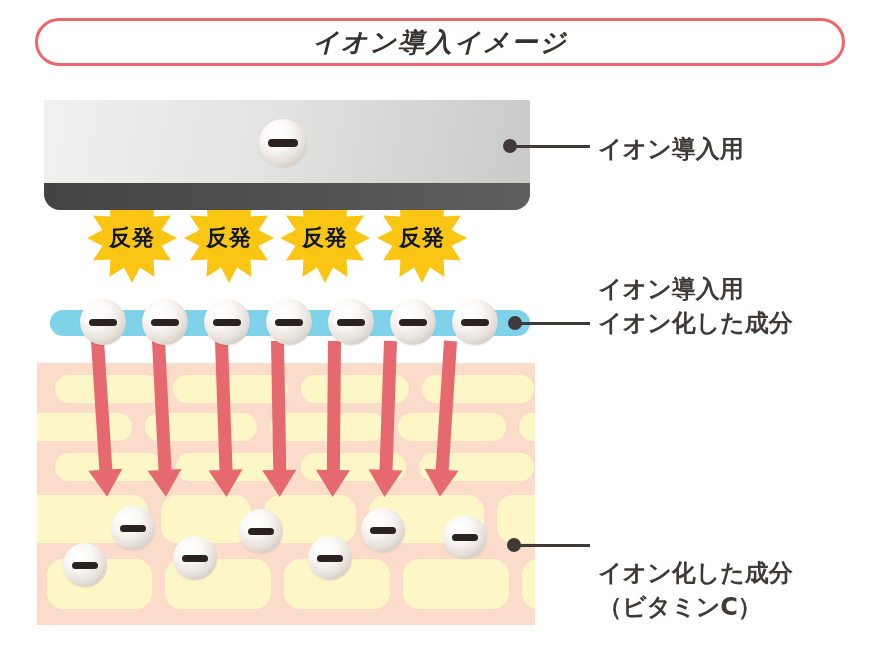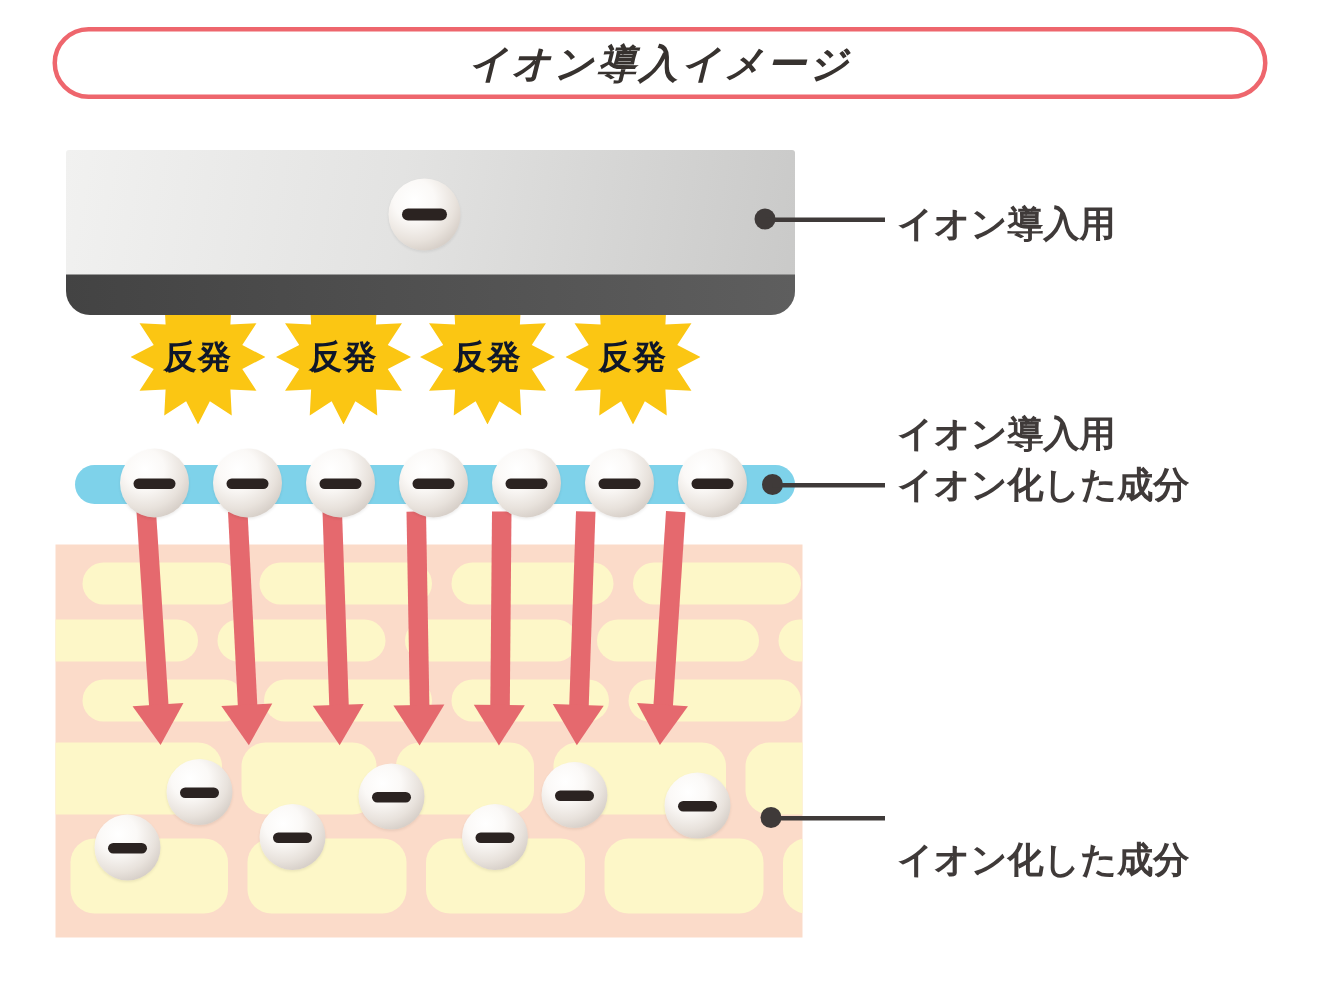--- a/index.html
+++ b/index.html
@@ -218,15 +218,16 @@
   <div class="callout-line" style="left:515px;top:322px;width:75px;"></div>
   <div class="label" style="top:272px;">
     <div>イオン導入用</div>
     <div>イオン化した成分</div>
   </div>
 
   <div class="callout-dot" style="left:507px;top:538px;"></div>
   <div class="callout-line" style="left:514px;top:544px;width:76px;"></div>
   <div class="label" style="top:556px;">
     <div>イオン化した成分</div>
+    <div>（ビタミンC）</div>
   </div>
 
 </div>
 
 </body></html>

